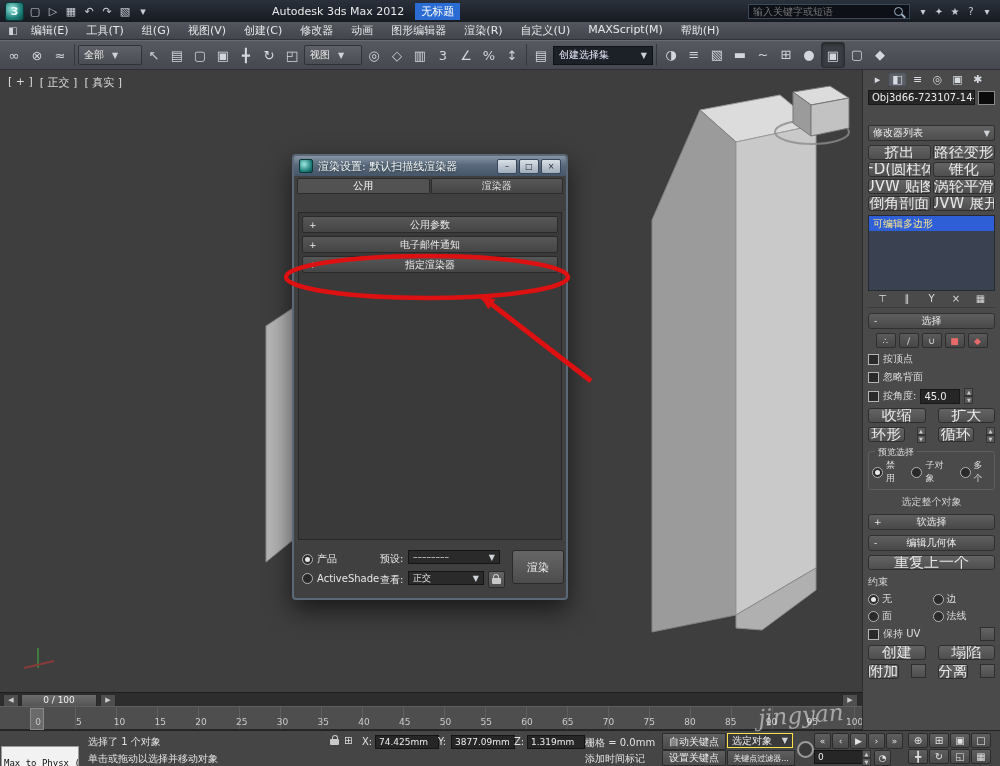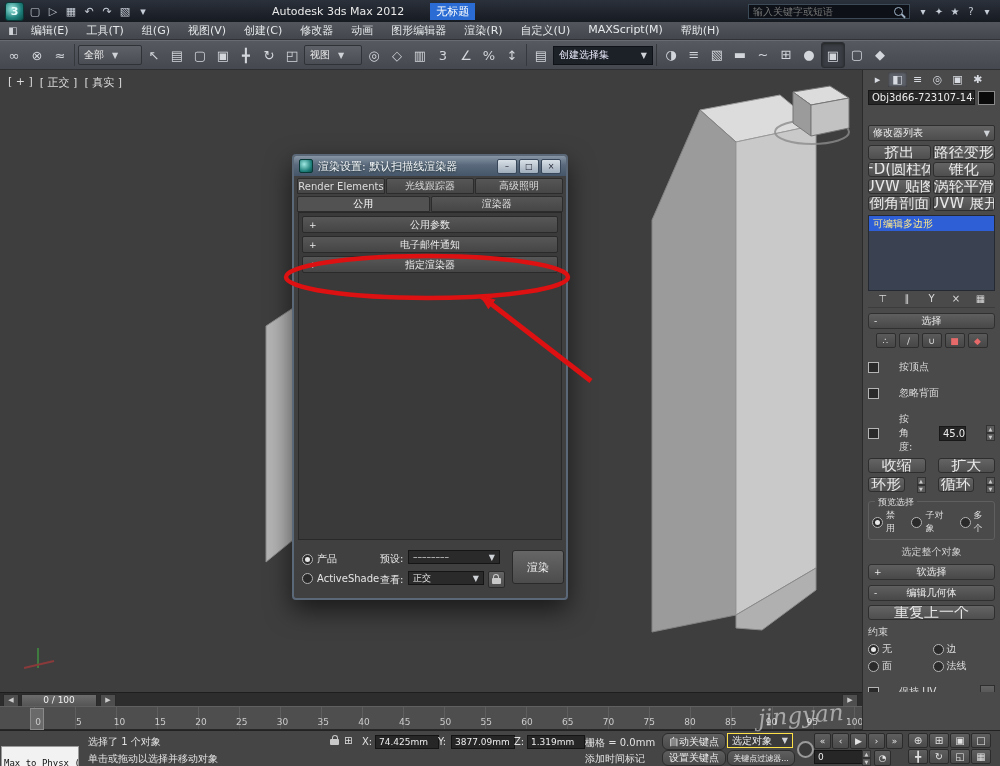--- a/index.html
+++ b/index.html
@@ -7,21 +7,21 @@
        font-family:"DejaVu Sans","Liberation Sans",sans-serif;color:#ddd;font-size:11px}
 
   
   #titlebar{left:0;top:0;width:1000px;height:22px;background:linear-gradient(#2b313b,#161a21);
     display:flex;align-items:center;gap:2px;padding:0 5px;box-sizing:border-box;position:absolute}
   .logo{width:17px;height:17px;border-radius:3px;flex:none;
     background:radial-gradient(circle at 35% 35%,#9fe8e2,#1e7f7a 60%,#0d4a47);
     border:1px solid #0a3a38;display:flex;align-items:center;justify-content:center;color:#eafffd;font-size:11px;font-weight:bold}
   .qicon{width:18px;height:16px;display:flex;align-items:center;justify-content:center;color:#c7cdd6;font-size:11px}
   .title-text{margin-left:118px;color:#e9e9e9;white-space:nowrap}
-  .doc-title{background:var(--doc_highlight,#2a6cd4);color:#fff;padding:1px 6px;margin-left:24px}
+  .doc-title{background:var(--doc_highlight,#2a6cd4);color:#fff;padding:1px 6px;margin-left:9px}
   .search-wrap{margin-left:auto;display:flex;align-items:center;gap:5px;position:relative}
   .search-box{width:162px;height:15px;background:#0d1117;border:1px solid #3c4a58;color:#cfd6de;
     font-size:10px;padding:0 18px 0 4px;box-sizing:border-box;font-family:inherit}
   .mag{position:absolute;left:146px;top:3px;width:7px;height:7px;border:1.5px solid #9fb1c4;border-radius:50%}
   .mag::after{content:"";position:absolute;left:6px;top:7px;width:5px;height:1.5px;background:#9fb1c4;transform:rotate(45deg)}
   .iicon{width:16px;height:16px;display:flex;align-items:center;justify-content:center;color:#c7cdd6;font-size:10px}
 
   
   #menubar{left:0;top:22px;width:1000px;height:18px;background:linear-gradient(#53575d,#43474d);
     display:flex;align-items:center;padding:0 4px;box-sizing:border-box;position:absolute;border-bottom:1px solid #303237}
@@ -64,21 +64,21 @@
     display:flex;align-items:center;padding:0 4px}
   .stacktools{display:flex;justify-content:space-between;padding:2px 8px 3px;border-bottom:1px solid #3c3c3c}
   .sticon{color:#dadada;font-size:10px;width:13px;text-align:center}
   .rhead{height:14px;background:linear-gradient(#5f5f5f,#484848);border:1px solid #303030;border-radius:3px;
     display:flex;align-items:center;justify-content:center;position:relative;margin-top:5px;color:#ebebeb}
   .rhead .sign{position:absolute;left:5px;font-size:9px}
   .subrow{display:flex;gap:3px;justify-content:center;margin-top:4px}
   .soicon{width:18px;height:13px;background:linear-gradient(#5a5a5a,#474747);border:1px solid #2e2e2e;border-radius:2px;
     display:flex;align-items:center;justify-content:center;font-size:9px;color:#ddd}
   .subrow .soicon:nth-child(4),.subrow .soicon:nth-child(5){color:#e66a6a}
-  .cbrow{display:flex;align-items:center;gap:20px;margin-top:12px}
+  .cbrow{display:flex;align-items:center;gap:4px;margin-top:4px}
   .cb{width:9px;height:9px;border:1px solid #b5b5b5;background:#2a2a2a;flex:none}
   .radio{width:9px;height:9px;border:1px solid #b5b5b5;border-radius:50%;background:#2a2a2a;position:relative;flex:none}
   .radio.on::after{content:"";position:absolute;left:2px;top:2px;right:2px;bottom:2px;background:#e8e8e8;border-radius:50%}
   .btn2row{display:flex;gap:12px;margin-top:4px}
   .btn2row .pbtn{flex:1}
   .spin{display:flex;flex-direction:column;width:9px;flex:none}
   .spin span{height:6px;font-size:5px;line-height:6px;background:#5a5a5a;border:1px solid #333;color:#ccc;text-align:center}
   .groupbox{border:1px solid #5f5f5f;border-radius:3px;margin-top:8px;padding:7px 3px 4px;position:relative}
   .grouplabel{position:absolute;top:-6px;left:6px;background:#4a4a4a;padding:0 3px;font-size:9px}
   .radrow{display:flex;gap:8px;align-items:center}
@@ -109,21 +109,21 @@
     position:absolute;font-size:10px;box-sizing:border-box}
   .mini{position:absolute;left:1px;top:15px;width:78px;height:19px;background:#f2f2f2;border:1px solid #9a9a9a;
     color:#111;font-size:9px;display:flex;align-items:center;padding:16px 2px;box-sizing:border-box;
     font-family:"DejaVu Sans Mono","Liberation Mono",monospace;white-space:nowrap;overflow:hidden}
   .slabel{position:absolute;color:#e2e2e2;white-space:nowrap}
   .sfield{position:absolute;background:#262626;border:1px solid #141414;color:#ececec;height:12px;
     font-size:9px;display:flex;align-items:center;padding:0 3px;white-space:nowrap;overflow:hidden}
   .lockicon{position:absolute;width:9px;height:6px;background:#c9c9c9;border-radius:1px}
   .lockicon::before{content:"";position:absolute;left:1.5px;top:-4px;width:4px;height:3px;
     border:1.5px solid #c9c9c9;border-bottom:none;border-radius:3px 3px 0 0}
-  .skeybtn{position:absolute;background:linear-gradient(#5f5f5f,#4a4a4a);border:1px solid #2b2b2b;border-radius:6px;
+  .skeybtn{position:absolute;background:linear-gradient(#5f5f5f,#4a4a4a);border:1px solid #2b2b2b;border-radius:1px;
     color:#efefef;display:flex;align-items:center;justify-content:center;white-space:nowrap;overflow:hidden}
   .sdrop{position:absolute;background:#3a3a3a;border:1px solid #fde047;color:#efefef;display:flex;
     align-items:center;justify-content:space-between;padding:0 4px;box-sizing:border-box}
   .tprow{position:absolute;display:flex;gap:1px}
   .tpicon{width:15px;height:14px;background:linear-gradient(#5e5e5e,#4a4a4a);border:1px solid #2b2b2b;border-radius:2px;
     color:#e6e6e6;font-size:9px;display:flex;align-items:center;justify-content:center}
   .navgrid{position:absolute;display:grid;grid-template-columns:repeat(4,20px);gap:1px}
   .navicon{width:20px;height:15px;background:linear-gradient(#5e5e5e,#4a4a4a);border:1px solid #2b2b2b;border-radius:2px;
     color:#e3e3e3;font-size:10px;display:flex;align-items:center;justify-content:center;box-sizing:border-box}
   .keymode{position:absolute;width:13px;height:13px;border:2px solid #9a9a9a;border-radius:50%;background:#3a3a3a}
@@ -535,25 +535,20 @@
     <div class="dtitle">
       <span class="dicon"></span>
       <span class="dtitle-text">渲染设置: 默认扫描线渲染器</span>
       <span style="display:flex">
           <span class="dbtn">–</span>
           <span class="dbtn">□</span>
           <span class="dbtn">×</span>
         </span>
     </div>
     <div class="dtabs">
-        <span class="dtab">Render Elements</span>
-        <span class="dtab">光线跟踪器</span>
-        <span class="dtab">高级照明</span>
-      </div>
-    <div class="dtabs">
       <span class="dtab active">公用</span>
       <span class="dtab">渲染器</span>
     </div>
     <div class="dcontent">
       <div>
           <div class="drollout">
           <span class="sign">+</span>
           <span>公用参数</span>
         </div>
           <div class="drollout">

